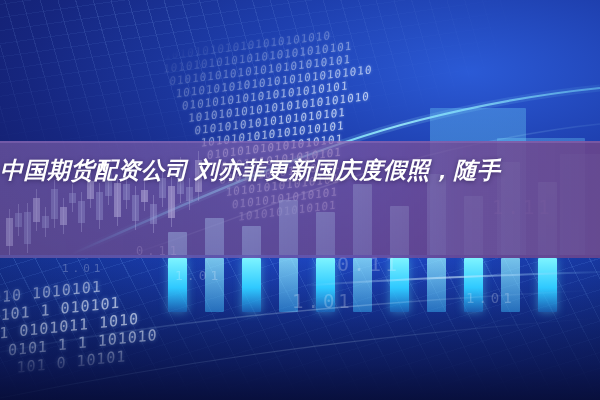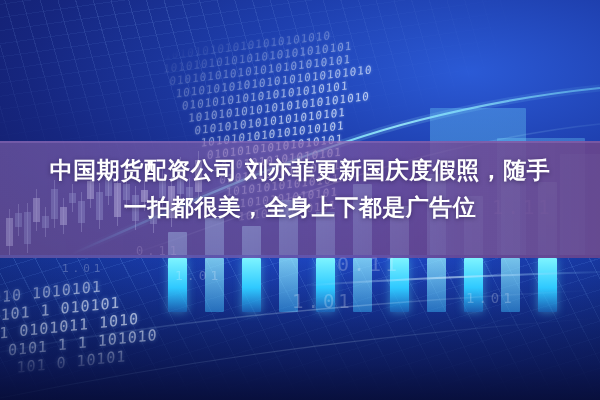--- a/index.html
+++ b/index.html
@@ -93,23 +93,24 @@
       rgba(125,86,166,.70) 60%,
       rgba(112,74,150,.84) 78%,
       rgba(106,70,142,.90) 100%);
     backdrop-filter:saturate(.85);
   }
   #band-top-edge{top:141px;height:2px;background:rgba(160,120,200,.35);}
 
   
   #headline{
     position:absolute;left:0;top:152px;width:600px;
-    text-align:center;color:#ffffff;font-weight:bold;
+    color:#ffffff;font-weight:bold;
     font-size:23px;line-height:37px;letter-spacing:.5px;
     text-shadow:0 1px 4px rgba(30,20,60,.55);
+    font-style:italic;
   }
   #headline .ln{display:block;white-space:nowrap;}
 </style>
 </head>
 <body>
 
 <div id="stage">
 
   <div class="layer" id="bg-base"></div>
   <div class="layer grid-top"></div>
@@ -268,16 +269,15 @@
       <div class="bignum" style="left: 466px; top: 290px; font-size: 14px;">1.01</div>
       <div class="bignum" style="left: 136px; top: 244px; font-size: 12px;">0.11</div>
       <div class="bignum" style="left: 62px; top: 262px; font-size: 11px;">1.01</div>
     </div>
 
   <div class="layer" id="band"></div>
   <div class="layer" id="band-top-edge"></div>
 
   <div id="headline">
     <span class="ln">中国期货配资公司 刘亦菲更新国庆度假照，随手</span>
-    <span class="ln">一拍都很美，全身上下都是广告位</span>
   </div>
 
 </div>
 
 </body></html>

